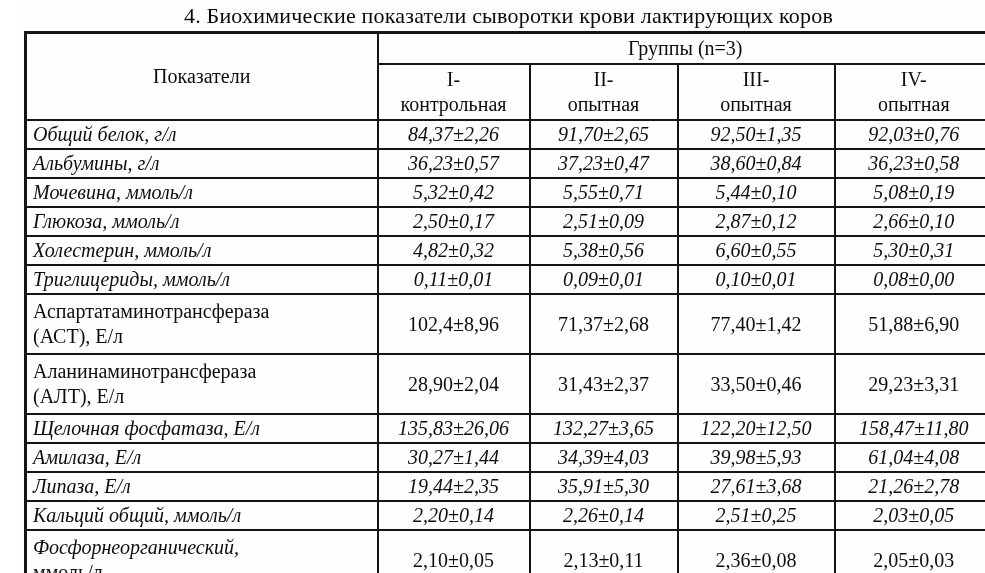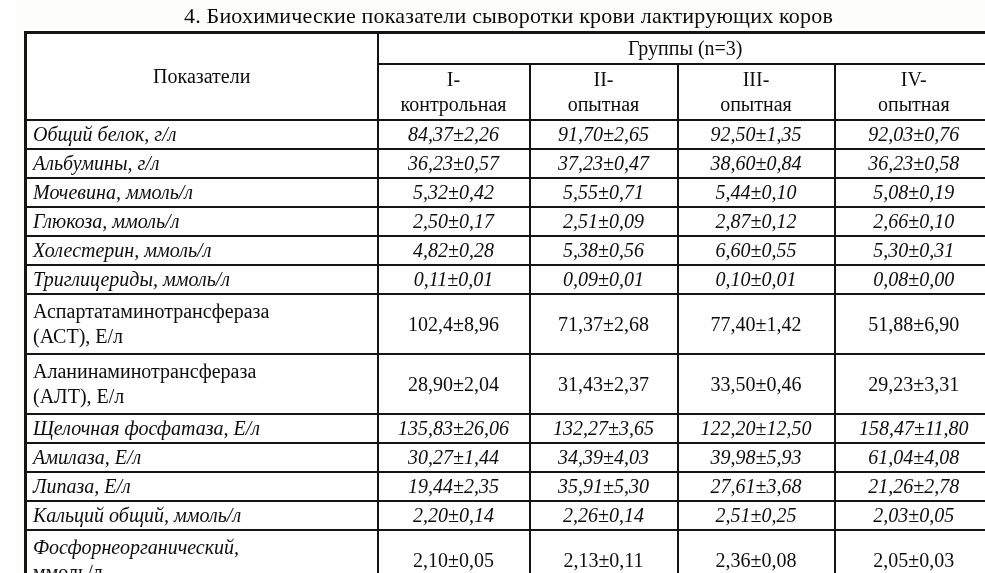--- a/index.html
+++ b/index.html
@@ -142,21 +142,21 @@
         </tr>
         <tr class="r-single">
           <td class="cell-indicator">Глюкоза, ммоль/л</td>
           <td class="cell-value">2,50±0,17</td>
           <td class="cell-value">2,51±0,09</td>
           <td class="cell-value">2,87±0,12</td>
           <td class="cell-value">2,66±0,10</td>
         </tr>
         <tr class="r-single">
           <td class="cell-indicator">Холестерин, ммоль/л</td>
-          <td class="cell-value">4,82±0,28</td>
+          <td class="cell-value">4,82±0,32</td>
           <td class="cell-value">5,38±0,56</td>
           <td class="cell-value">6,60±0,55</td>
           <td class="cell-value">5,30±0,31</td>
         </tr>
         <tr class="r-single">
           <td class="cell-indicator">Триглицериды, ммоль/л</td>
           <td class="cell-value">0,11±0,01</td>
           <td class="cell-value">0,09±0,01</td>
           <td class="cell-value">0,10±0,01</td>
           <td class="cell-value">0,08±0,00</td>

